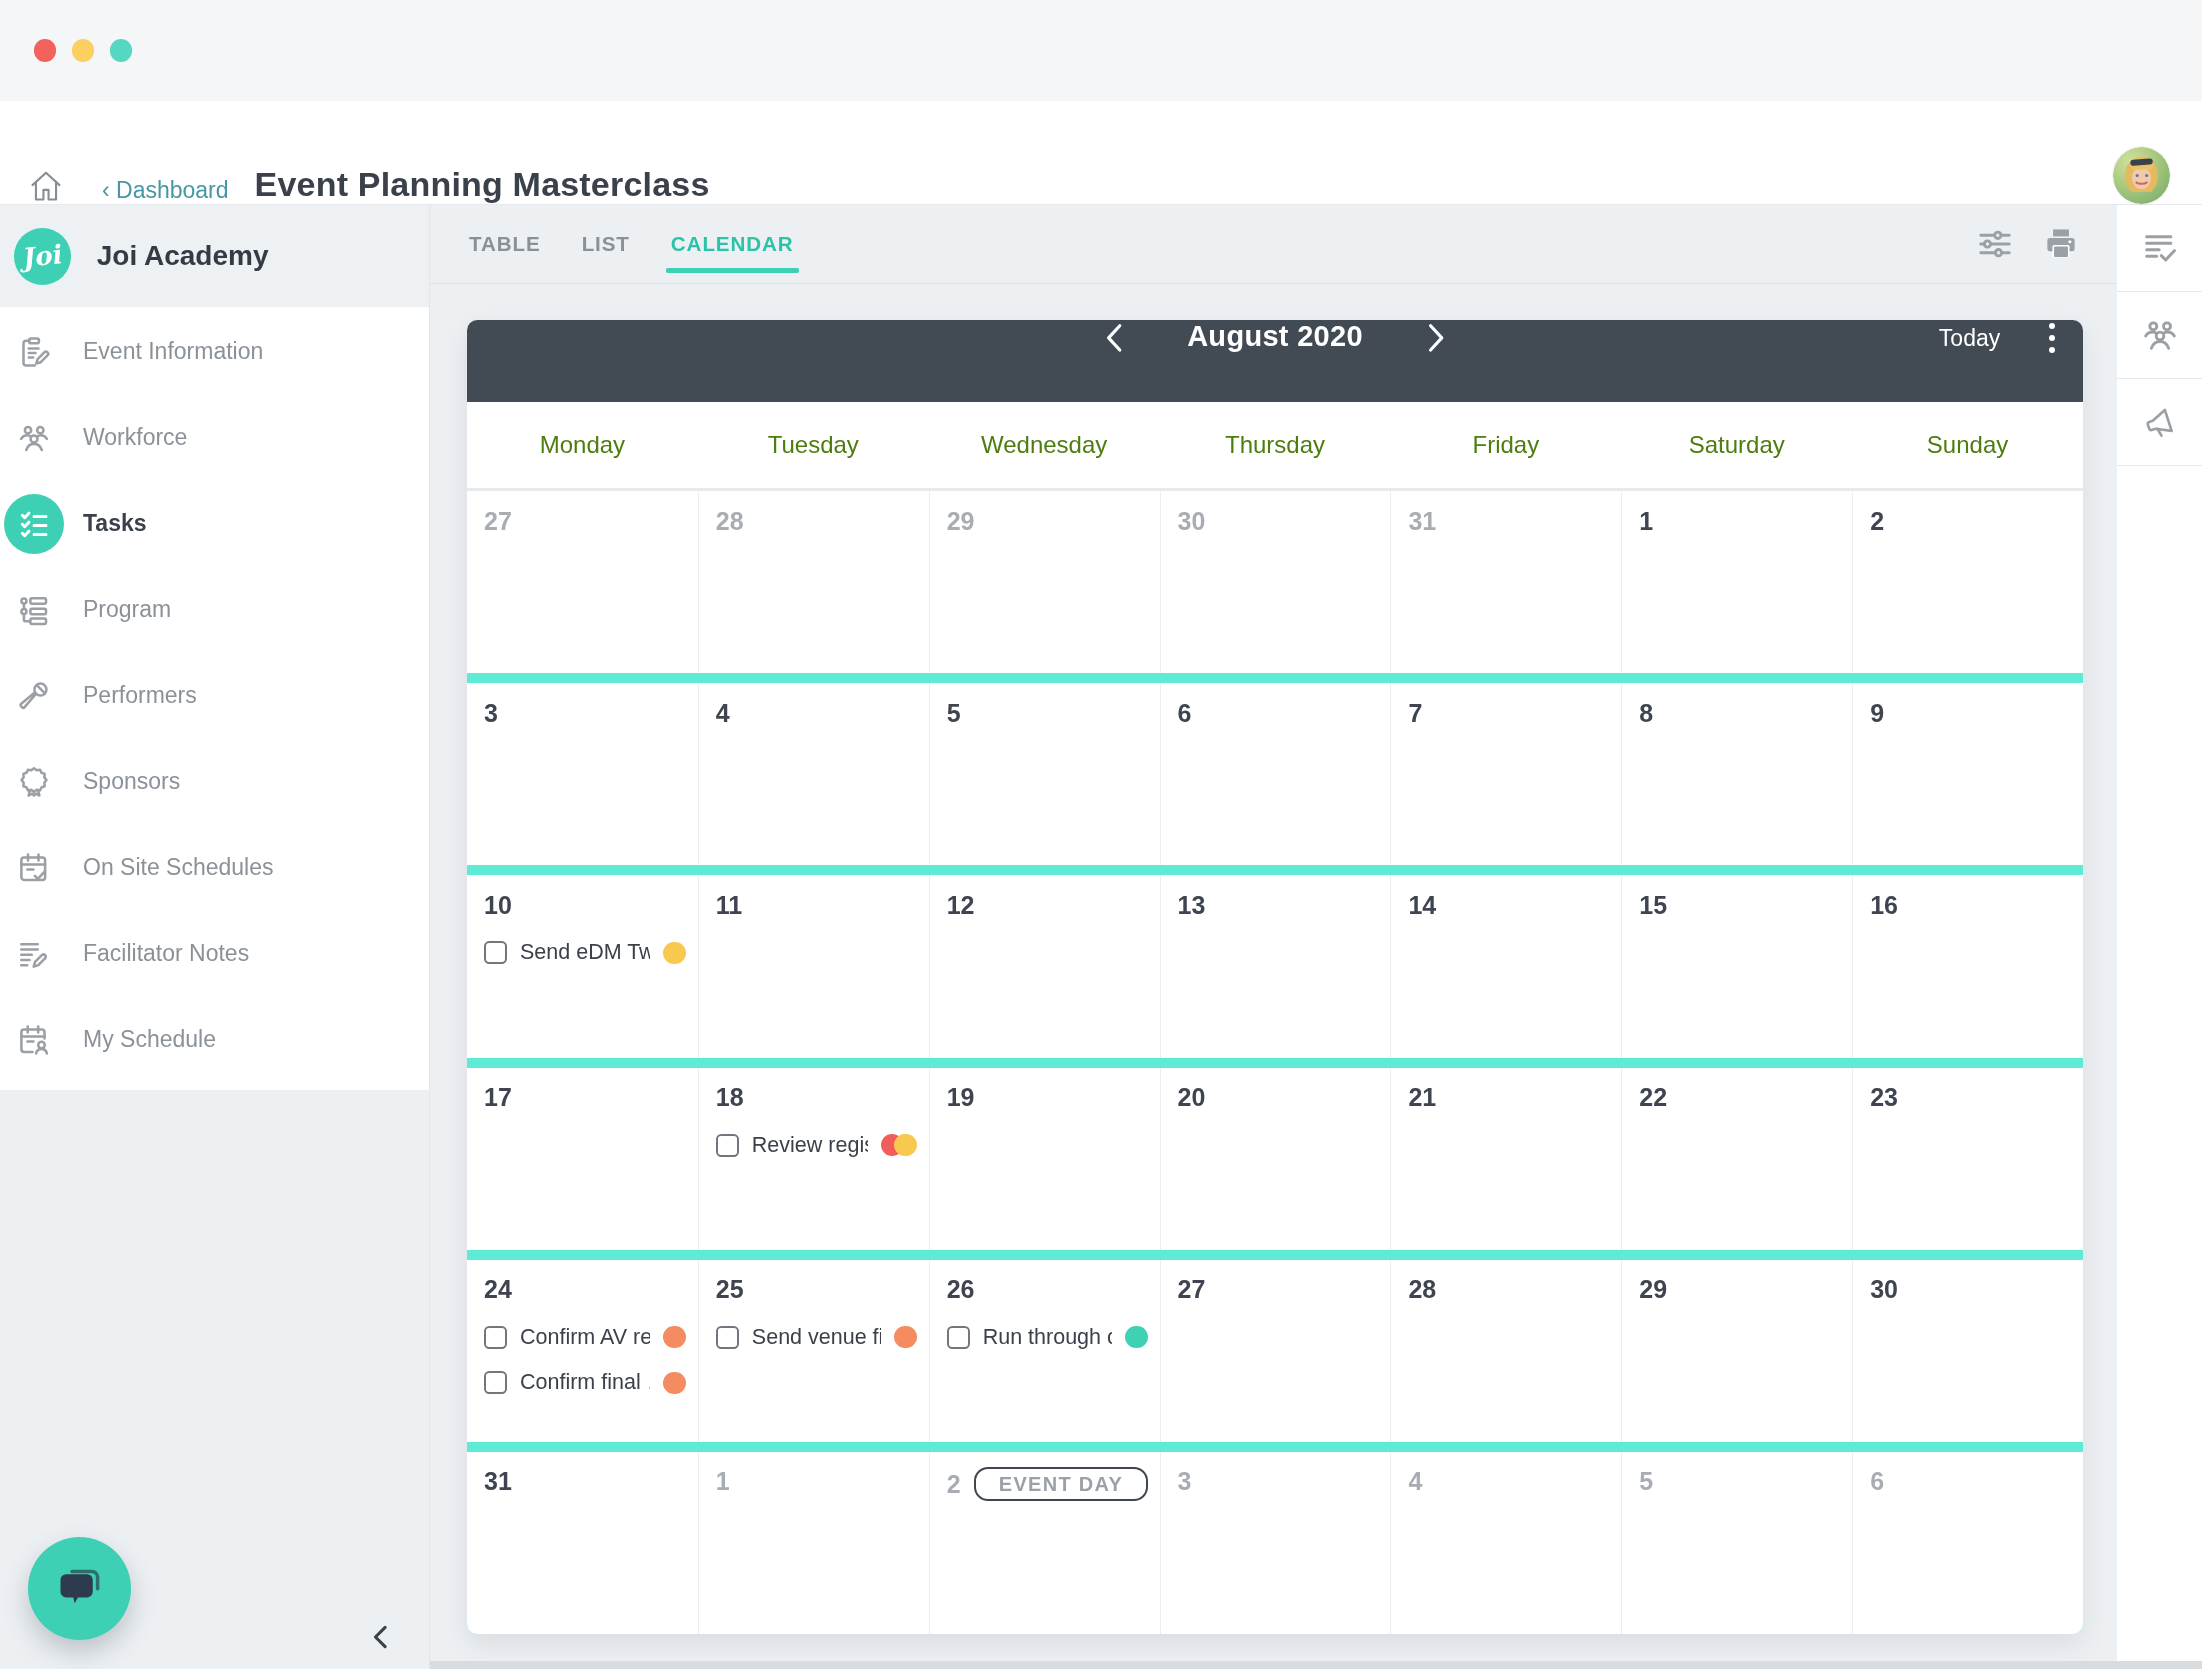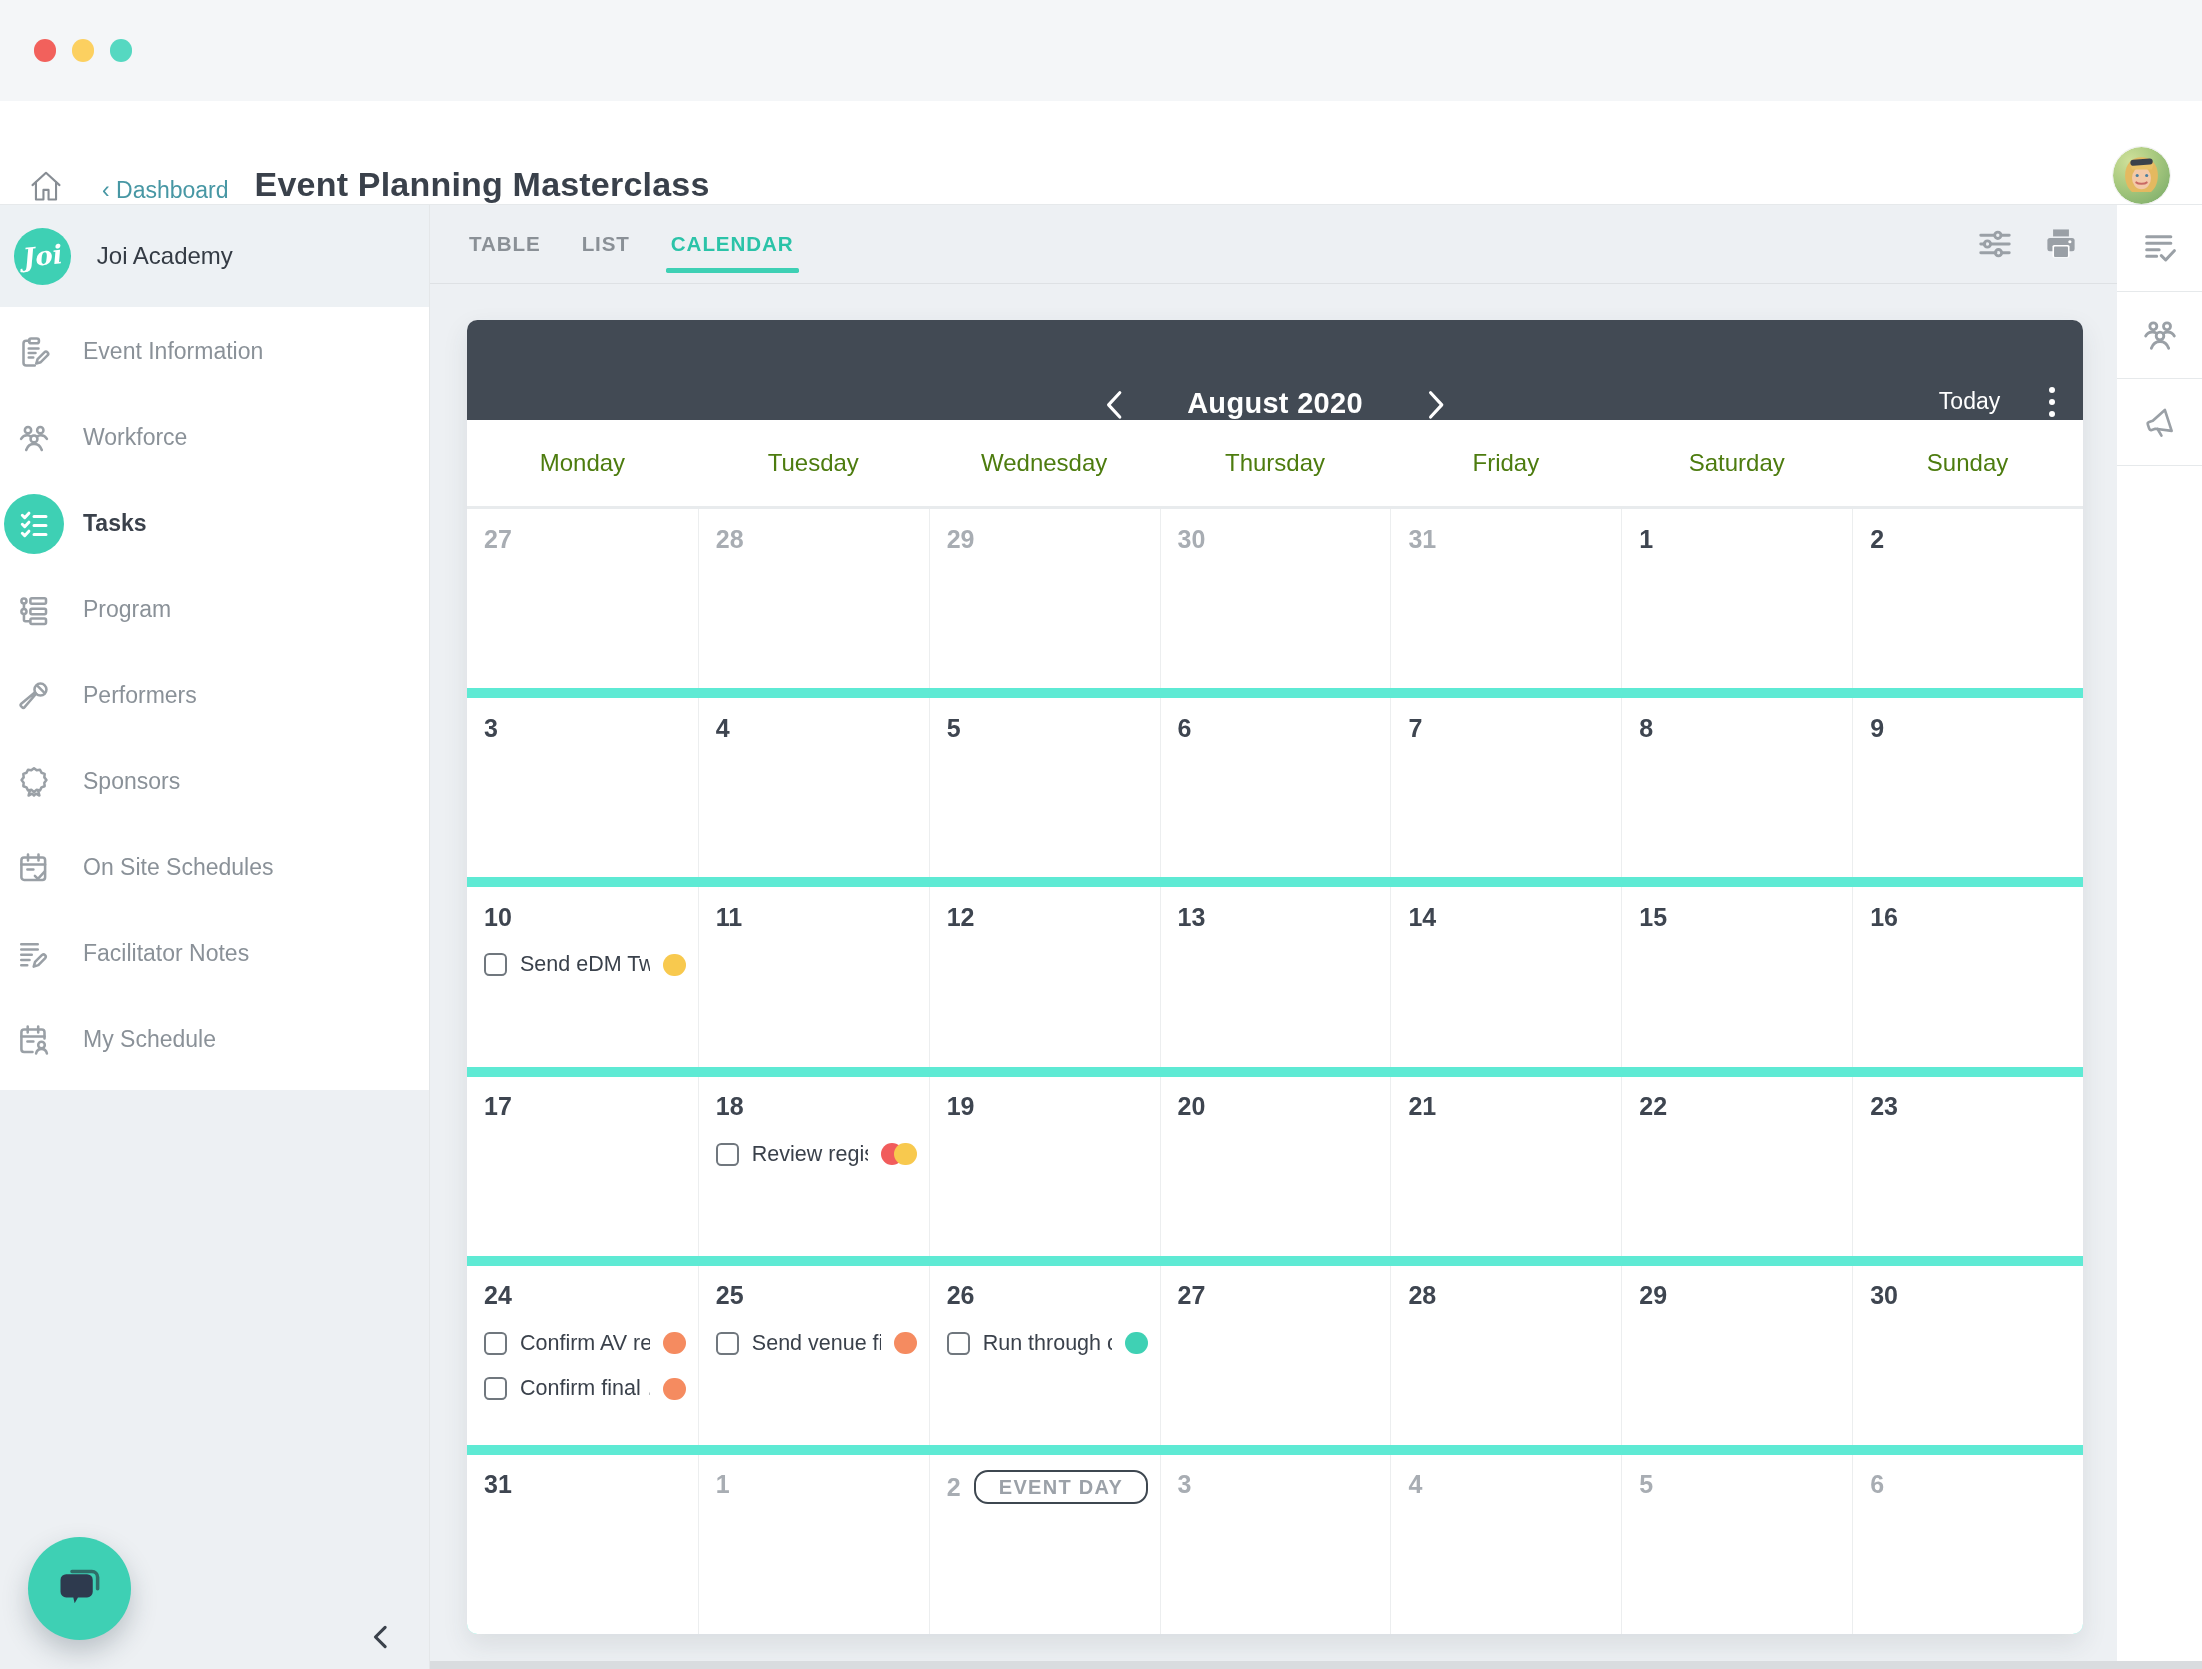--- a/index.html
+++ b/index.html
@@ -32,21 +32,21 @@
   .avatar{width:57px;height:57px;border-radius:50%;overflow:hidden;box-shadow:0 0 0 0.9px rgba(0,0,0,.06)}
 
   
   .main{display:flex;height:1464px}
 
   
   .sidebar{width:430px;background:var(--page-bg);position:relative;border-right:0.9px solid #E4E7E9;flex:none}
   .org-row{height:102px;background:#EDF1F4;display:flex;align-items:center;padding-left:13.8px}
   .org-logo{width:57px;height:57px;border-radius:50%;background:var(--accent);display:flex;align-items:center;justify-content:center;flex:none}
   .org-logo span{color:#fff;font-family:"DejaVu Serif",serif;font-style:italic;font-weight:700;font-size:26px;transform:rotate(-6deg)}
-  .org-name{margin-left:26px;font-size:24px;font-weight:400;color:#343B44}
+  .org-name{margin-left:26px;font-size:28px;font-weight:700;color:#343B44}
   .menu{background:#fff;padding:1.7px 0 6.9px}
   .menu-item{height:86px;display:flex;align-items:center;padding-left:4px;cursor:pointer}
   .mi-icon{width:60px;height:60px;border-radius:50%;display:flex;align-items:center;justify-content:center;flex:none}
   .mi-icon svg{width:36px;height:36px}
   .menu-item.active .mi-icon{background:var(--accent)}
   .menu-item.active .mi-icon .stroke-ic{stroke:#fff;stroke-width:2}
   .mi-label{margin-left:19px;font-size:23px;color:var(--text-gray)}
   .menu-item.active .mi-label{color:var(--text-dark);font-weight:600}
   .chat-fab{position:absolute;left:27.5px;bottom:29px;width:103px;height:103px;border-radius:50%;background:var(--accent);display:flex;align-items:center;justify-content:center;box-shadow:0 12px 26px rgba(40,60,70,.25);cursor:pointer}
   .chat-fab svg{width:53px;height:53px}
@@ -58,21 +58,21 @@
   .tabbar{height:79px;display:flex;align-items:center;padding:0 36px 0 39px;border-bottom:0.9px solid #DEE1E4}
   .tab{height:57px;display:flex;align-items:center;margin-right:41px;font-size:20.6px;font-weight:700;letter-spacing:0.9px;color:#8A9096;position:relative;cursor:pointer}
   .tab.active{color:var(--accent-dark)}
   .tab.active::after{content:"";position:absolute;left:-5.2px;right:-5.2px;bottom:0;height:4.3px;background:var(--accent);border-radius:1.7px}
   .tool-icons{margin-left:auto;display:flex;align-items:center;gap:26px}
   .tool-btn{width:40px;height:40px;display:flex;align-items:center;justify-content:center;cursor:pointer}
   .tool-btn svg{width:38px;height:38px}
 
   
   .card{margin:36px 34px 0 37px;height:1314px;background:#fff;border-radius:10.3px;box-shadow:0 10.3px 26px rgba(50,60,70,.10);overflow:hidden;display:flex;flex-direction:column}
-  .cal-header{height:100px;background:var(--slate);position:relative;display:flex;align-items:flex-end;flex:none}
+  .cal-header{height:82px;background:var(--slate);position:relative;display:flex;align-items:flex-start;flex:none}
   .cal-nav{position:absolute;left:0;right:0;display:flex;align-items:center;justify-content:center;gap:62px}
   .cal-chev{width:22.4px;height:29px;cursor:pointer}
   .cal-title{color:#fff;font-size:29px;font-weight:700;letter-spacing:0.3px}
   .cal-right{margin-left:auto;display:flex;align-items:center;gap:45px;padding-right:25px;position:relative}
   .today-btn{color:#fff;font-size:23px;cursor:pointer}
   .kebab{display:flex;flex-direction:column;gap:6px;cursor:pointer;padding:3.4px}
   .kebab i{width:6px;height:6px;border-radius:50%;background:#fff;display:block}
 
   .weekday-row{height:86px;display:grid;grid-template-columns:repeat(7,1fr);align-items:center;flex:none}
   .weekday{font-size:24px;color:#4d7c0f;text-align:center}

